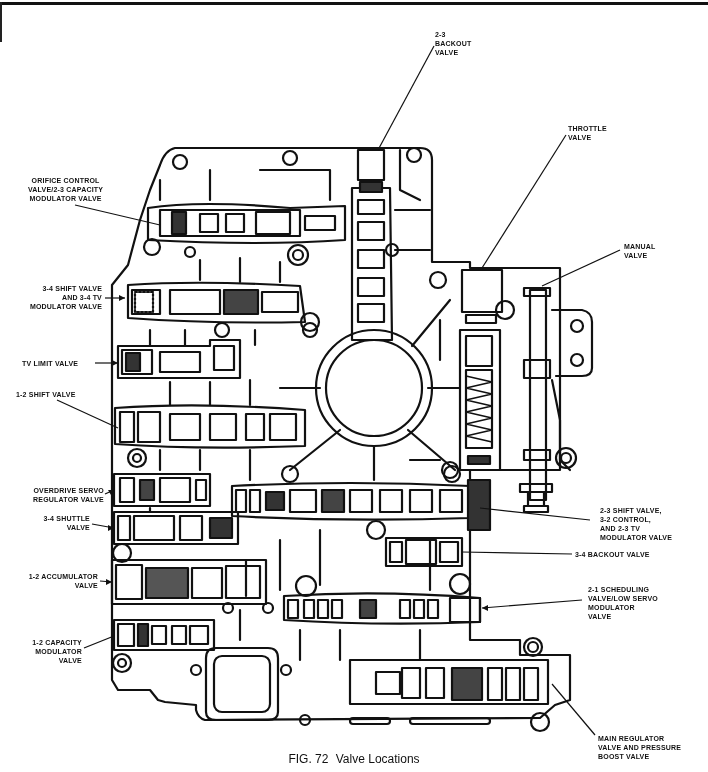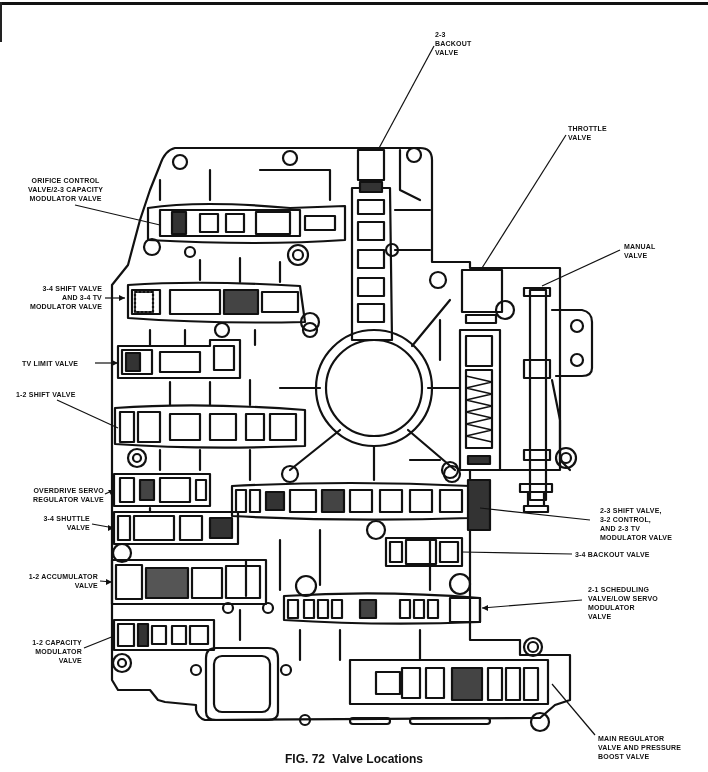--- a/index.html
+++ b/index.html
@@ -3,21 +3,21 @@
 <meta charset="utf-8">
 <style>
   html, body { margin: 0; padding: 0; background: #ffffff; }
   body { width: 708px; height: 772px; position: relative; overflow: hidden; font-family: "Liberation Sans", sans-serif; }
   .frame-top { position: absolute; left: 0; top: 2px; width: 708px; height: 3px; background: #111; }
   .frame-left { position: absolute; left: 0; top: 2px; width: 2px; height: 40px; background: #222; }
   svg#diagram { position: absolute; left: 0; top: 0; }
   .lbl { position: absolute; font-family: "Liberation Sans", sans-serif; font-weight: bold; font-size: 7px; line-height: 9px; color: #111; letter-spacing: 0.2px; white-space: pre; text-transform: uppercase; }
   .lbl.r { text-align: right; }
   .lbl.c { text-align: center; }
-  .caption { position: absolute; left: 0; width: 708px; top: 752px; text-align: center; font-family: "Liberation Sans", sans-serif; font-weight: bold; font-size: 12px; color: #111; }
+  .caption { position: absolute; left: 0; width: 708px; top: 752px; text-align: center; font-family: "Liberation Sans", sans-serif; font-weight: normal; font-size: 12px; color: #111; }
   .caption span { margin: 0 2px; }
 </style>
 </head>
 <body>
 
 <div class="frame-top"></div>
 <div class="frame-left"></div>
 
 <svg id="diagram" width="708" height="772" viewBox="0 0 708 772">
   <g fill="none" stroke="#111" stroke-width="2.2" stroke-linejoin="round" stroke-linecap="round">

